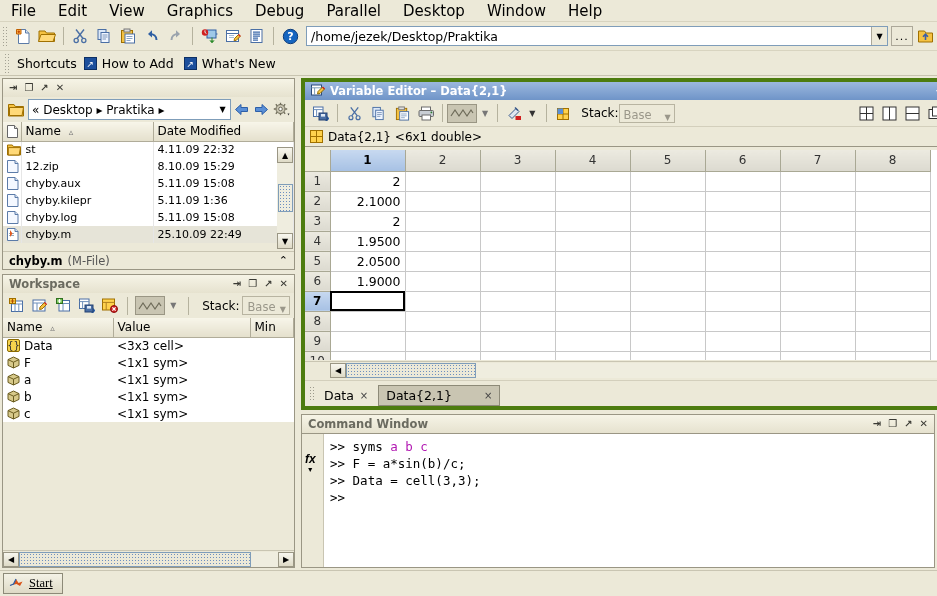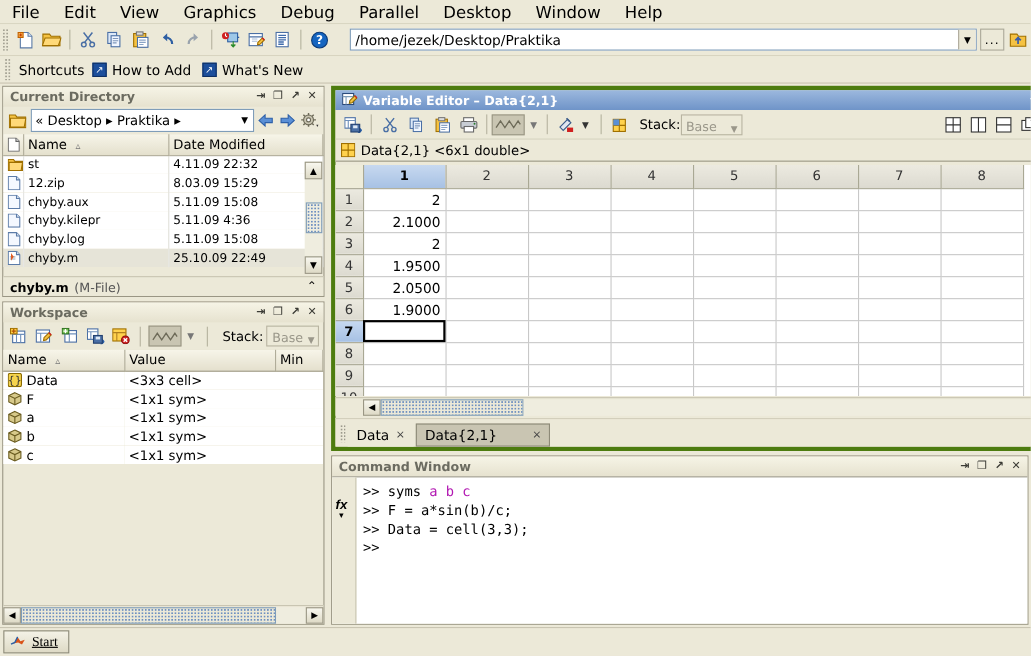--- a/index.html
+++ b/index.html
@@ -33,21 +33,21 @@
   .grip { width: 6px; height: 20px; margin-right: 3px;
     background-image: radial-gradient(circle, #9c9a8c 0.8px, transparent 0.9px);
     background-size: 3px 3px; opacity: .9; }
   .tbtn {
     width: 24px; height: 24px; display: flex; align-items: center; justify-content: center;
     border: 1px solid transparent; border-radius: 2px; cursor: default;
   }
   .tsep { width: 1px; height: 18px; background: #b5b29e; margin: 0 4px; }
   .pathbox {
     flex: 1; height: 20px; background: #fff; border: 1px solid #7f9db9;
-    display: flex; align-items: center; margin-left: 16px; margin-right: 0;
+    display: flex; align-items: center; margin-left: 4px; margin-right: 0;
     font-size: 12.5px; padding-left: 4px; position: relative; min-width: 0;
   }
   .pathtext { flex:1; overflow: hidden; white-space: nowrap; }
   .path-drop {
     width: 16px; height: 18px; background: #ece9d8; border-left: 1px solid #aca899;
     display: flex; align-items: center; justify-content: center; font-size: 8px;
   }
   .dotbtn {
     width: 22px; height: 20px; margin-left: 3px; background: #ece9d8;
     border: 1px solid #aca899; font-size: 11px; display: flex;
@@ -404,21 +404,20 @@
       <span>How to Add</span>
     </div>
     <div class="sc-item">
       <span class="sc-ico">↗</span>
       <span>What's New</span>
     </div>
   </div>
 
   <div class="panel" id="curdir">
     <div class="ptitle">
-      <span class="ttext">Current Directory</span>
       <span class="pbtns">
         <span class="pbtn">⇥</span>
         <span class="pbtn">❐</span>
         <span class="pbtn">↗</span>
         <span class="pbtn">✕</span>
       </span>
     </div>
 
     <div class="cd-toolbar">
       <span style="margin:0 4px 0 2px;">
@@ -484,41 +483,41 @@
           <td>4.11.09 22:32</td>
         </tr>
         <tr>
           <td>
               <svg width="12" height="13" viewBox="0 0 12 13">
                 <path d="M.5.5h7.5l3 3v9H.5z" fill="#f4f8ff" stroke="#5b7ba8"></path>
                 <path d="M8 .5v3h3" fill="#d9e4f2" stroke="#5b7ba8"></path>
               </svg>
             </td>
           <td>12.zip</td>
-          <td>8.03.09 15:29</td>
+          <td>8.10.09 15:29</td>
         </tr>
         <tr>
           <td>
               <svg width="12" height="13" viewBox="0 0 12 13">
                 <path d="M.5.5h7.5l3 3v9H.5z" fill="#f4f8ff" stroke="#5b7ba8"></path>
                 <path d="M8 .5v3h3" fill="#d9e4f2" stroke="#5b7ba8"></path>
               </svg>
             </td>
           <td>chyby.aux</td>
           <td>5.11.09 15:08</td>
         </tr>
         <tr>
           <td>
               <svg width="12" height="13" viewBox="0 0 12 13">
                 <path d="M.5.5h7.5l3 3v9H.5z" fill="#f4f8ff" stroke="#5b7ba8"></path>
                 <path d="M8 .5v3h3" fill="#d9e4f2" stroke="#5b7ba8"></path>
               </svg>
             </td>
           <td>chyby.kilepr</td>
-          <td>5.11.09 4:36</td>
+          <td>5.11.09 1:36</td>
         </tr>
         <tr>
           <td>
               <svg width="12" height="13" viewBox="0 0 12 13">
                 <path d="M.5.5h7.5l3 3v9H.5z" fill="#f4f8ff" stroke="#5b7ba8"></path>
                 <path d="M8 .5v3h3" fill="#d9e4f2" stroke="#5b7ba8"></path>
               </svg>
             </td>
           <td>chyby.log</td>
           <td>5.11.09 15:08</td>

